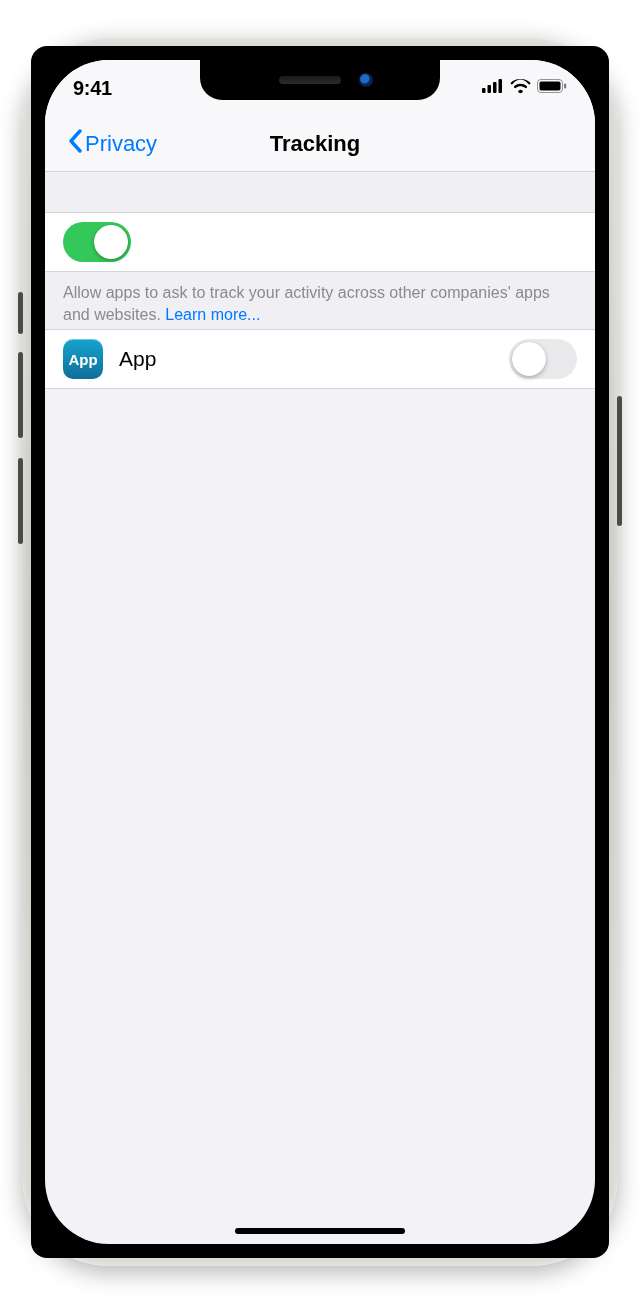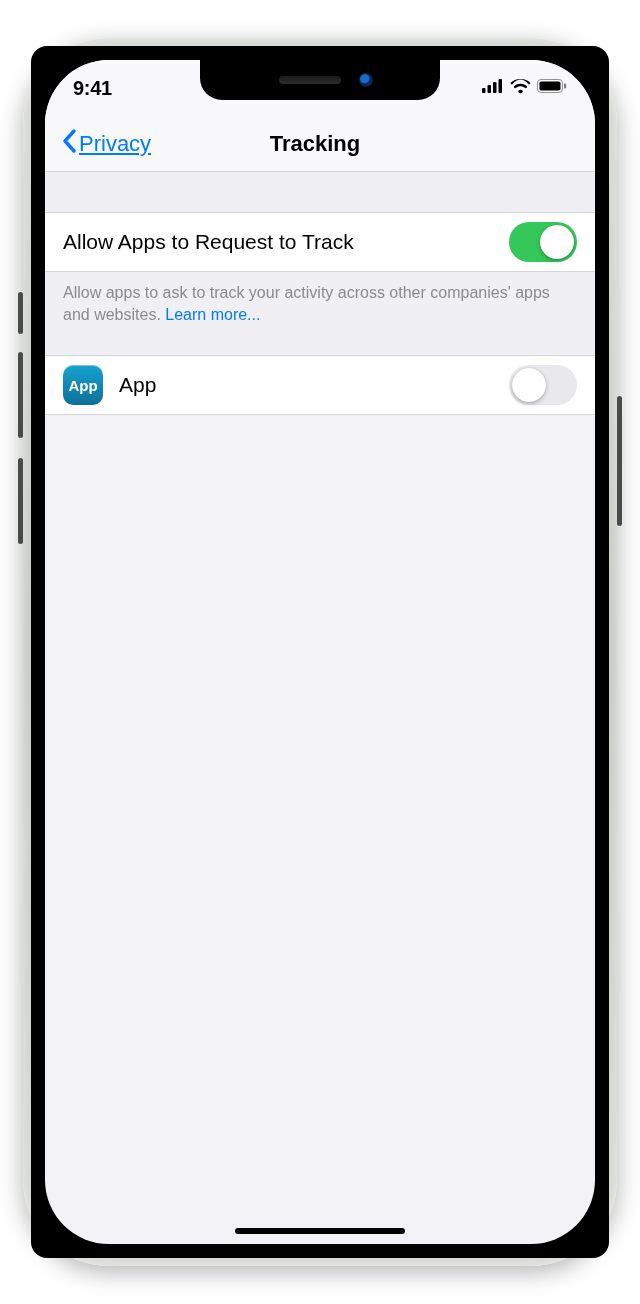--- a/index.html
+++ b/index.html
@@ -98,23 +98,22 @@
       display: flex;
       align-items: center;
       background: #f8f8fa;
       border-bottom: 1px solid #d5d5d9;
       position: relative;
     }
     .nav-back {
       display: flex; align-items: center; gap: 2px;
       color: #007aff;
       font-size: 22px;
-      padding-left: 16px;
+      padding-left: 22px;
       cursor: pointer;
-      text-decoration: underline;
     }
     .nav-title {
       position: absolute; left: 0; right: 10px;
       text-align: center;
       font-size: 22px;
       font-weight: 600;
       color: #000;
       pointer-events: none;
     }
 
@@ -128,21 +127,21 @@
       background: #fff;
       padding: 0 18px;
       border-top: 1px solid #d5d5d9;
       border-bottom: 1px solid #d5d5d9;
     }
     .row-label { font-size: 21px; color: #000; flex: 1; }
     .footer-note {
       font-size: 16px;
       color: #8a8a8f;
       line-height: 1.35;
-      padding: 10px 18px 30px;
+      padding: 10px 18px 4px;
       background: #efeff4;
     }
     .footer-note a { color: #007aff; text-decoration: none; }
 
     
     .app-icon {
       width: 40px; height: 40px;
       border-radius: 10px;
       background: linear-gradient(180deg,#15a3cf,#0f6f99);
       display: flex; align-items: center; justify-content: center;
@@ -243,21 +242,20 @@
           <span>Privacy</span>
         </div>
         <div class="nav-title">Tracking</div>
       </div>
 
       <div class="content">
 
         <div class="group-spacer"></div>
 
         <div class="row">
-          <span class="row-label">Allow Apps to Request to Track</span>
           <span class="switch on">
             <span class="knob"></span>
           </span>
         </div>
 
         <div class="footer-note">
           <span>Allow apps to ask to track your activity across other companies' apps and websites. </span><a href="#">Learn more...</a>
         </div>
 
         <div class="row">

